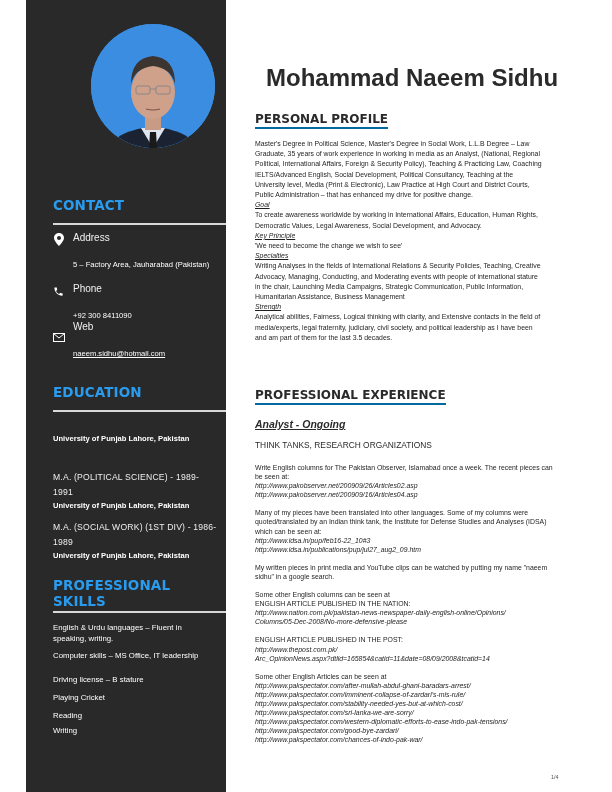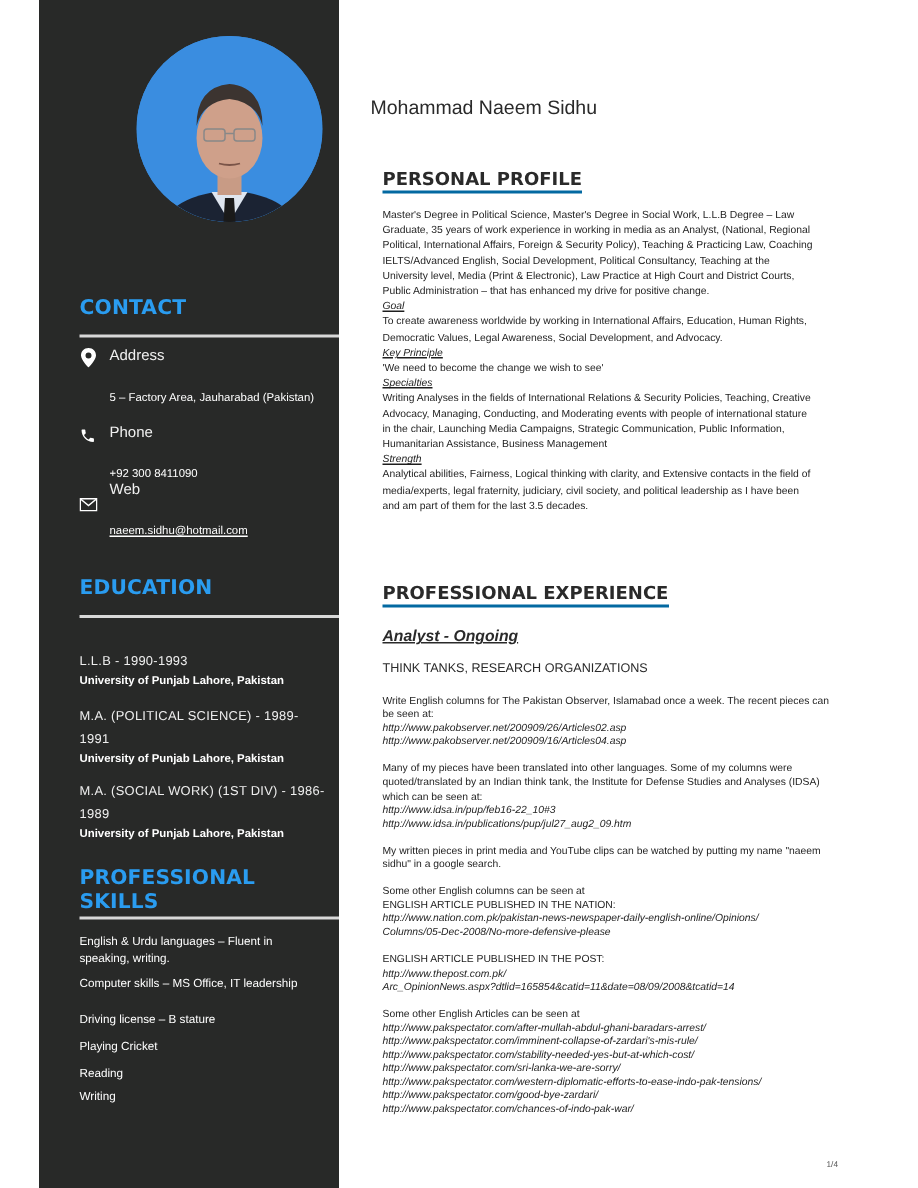--- a/index.html
+++ b/index.html
@@ -27,21 +27,21 @@
   .c-icon { position: absolute; left: 0; top: 0; width: 14px; height: 14px; }
   .c-label { position: absolute; left: 20px; top: 0; font-size: 10px; color: #f0f0f0; }
   .c-value { position: absolute; left: 20px; top: 16px; font-size: 7.6px; line-height: 10.5px; color: #fff; width: 140px; margin-top: 12px; }
   .c-value.link { text-decoration: underline; }
   .edu { position: absolute; left: 27px; width: 165px; }
   .edu .deg { font-size: 8.6px; line-height: 15px; color: #eee; letter-spacing: 0.2px; }
   .edu .uni { font-size: 7.6px; font-weight: bold; color: #fff; line-height: 11px; }
   .skill { position: absolute; left: 27px; width: 160px; font-size: 7.8px; line-height: 11px; color: #fff; }
 
   .main-name {
-    position: absolute; left: 247px; top: 64px; font-size: 13px; font-weight: normal; color: #2a2a2a;
+    position: absolute; left: 266px; top: 64px; font-size: 24px; font-weight: bold; color: #2a2a2a;
   }
   .main-h {
     position: absolute; left: 255px; font-family: "DejaVu Sans", sans-serif; font-weight: bold;
     font-size: 12px; color: #2a2a2a; border-bottom: 2px solid #0369a1; padding-bottom: 0px; line-height: 15px;
   }
   .p-text { position: absolute; left: 255px; width: 290px; font-size: 6.9px; line-height: 10.2px; color: #1e1e1e; }
   .p-sub { font-style: italic; text-decoration: underline; display: block; }
   .job-title {
     position: absolute; left: 255px; top: 418px; font-size: 10.5px; font-weight: bold; font-style: italic;
     text-decoration: underline; color: #2a2a2a;
@@ -103,21 +103,20 @@
         </svg>
     </span>
     <span class="c-label">Web</span>
     <a class="c-value link">naeem.sidhu@hotmail.com</a>
   </div>
 
   <div class="sec-title" style="top:384px">EDUCATION</div>
   <div class="sec-rule" style="top:410px"></div>
 
   <div class="edu" style="top:433px">
-    <div class="deg">L.L.B - 1990-1993</div>
     <div class="uni">University of Punjab Lahore, Pakistan</div>
   </div>
   <div class="edu" style="top:470px">
     <div class="deg">M.A. (POLITICAL SCIENCE) - 1989-1991</div>
     <div class="uni">University of Punjab Lahore, Pakistan</div>
   </div>
   <div class="edu" style="top:520px">
     <div class="deg">M.A. (SOCIAL WORK) (1ST DIV) - 1986-1989</div>
     <div class="uni">University of Punjab Lahore, Pakistan</div>
   </div>

